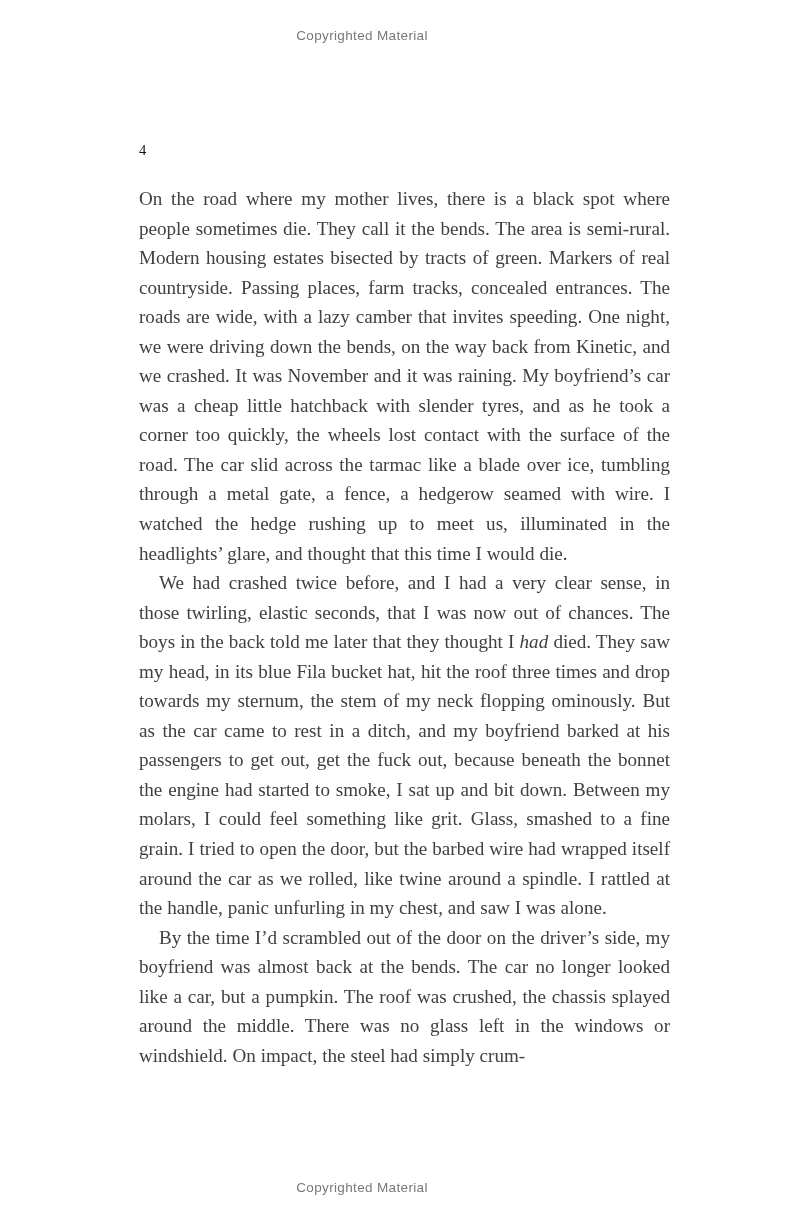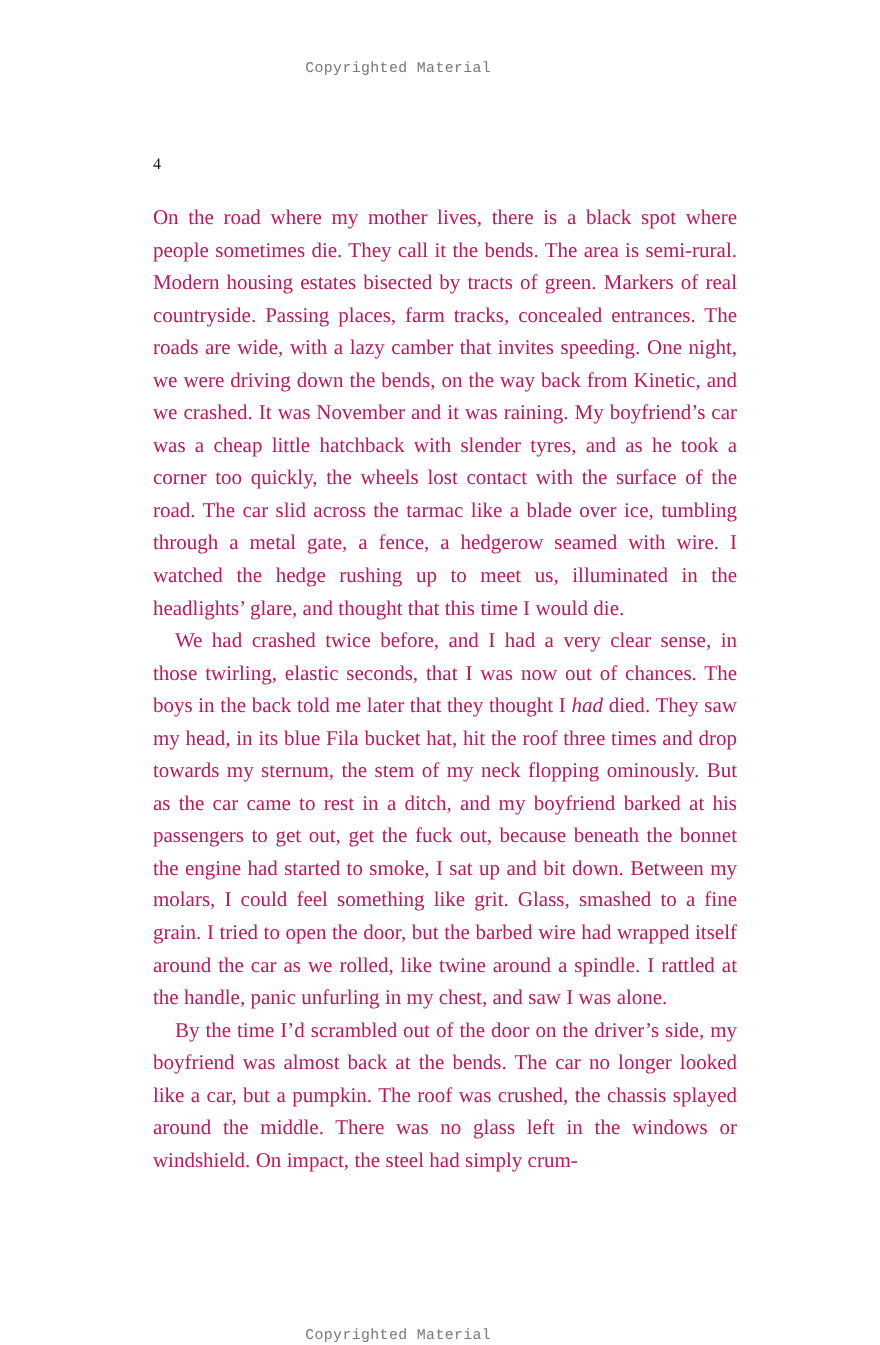--- a/index.html
+++ b/index.html
@@ -20,26 +20,25 @@
     inset: 0;
     background: #ffffff;
   }
 
   
   .watermark {
     position: absolute;
     left: 0;
     width: 724px;
     text-align: center;
-    font-family: Liberation Mono, monospace;
+    font-family: Liberation Sans, sans-serif;
     font-size: 13.5px;
     letter-spacing: 0.35px;
     color: #77787a;
     user-select: none;
-    margin-top: 27px;
   }
   .watermark-top { top: 28px; }
   .watermark-bottom { top: 1180px; }
 
   
   .folio {
     position: absolute;
     left: 139px;
     top: 143px;
     font-family: "Liberation Serif", "DejaVu Serif", serif;
@@ -53,21 +52,21 @@
     position: absolute;
     left: 139px;
     top: 184px;
     width: 531px;
   }
 
   .para {
     margin: 0;
     font-size: 19.1px;
     line-height: 29.55px;
-    color: #be185d;
+    color: #404040;
     text-align: justify;
     text-justify: inter-word;
     -webkit-hyphens: none;
     hyphens: none;
     word-spacing: 0.1px;
   }
   .para + .para {
     text-indent: 20px;
   }
   .para em {

